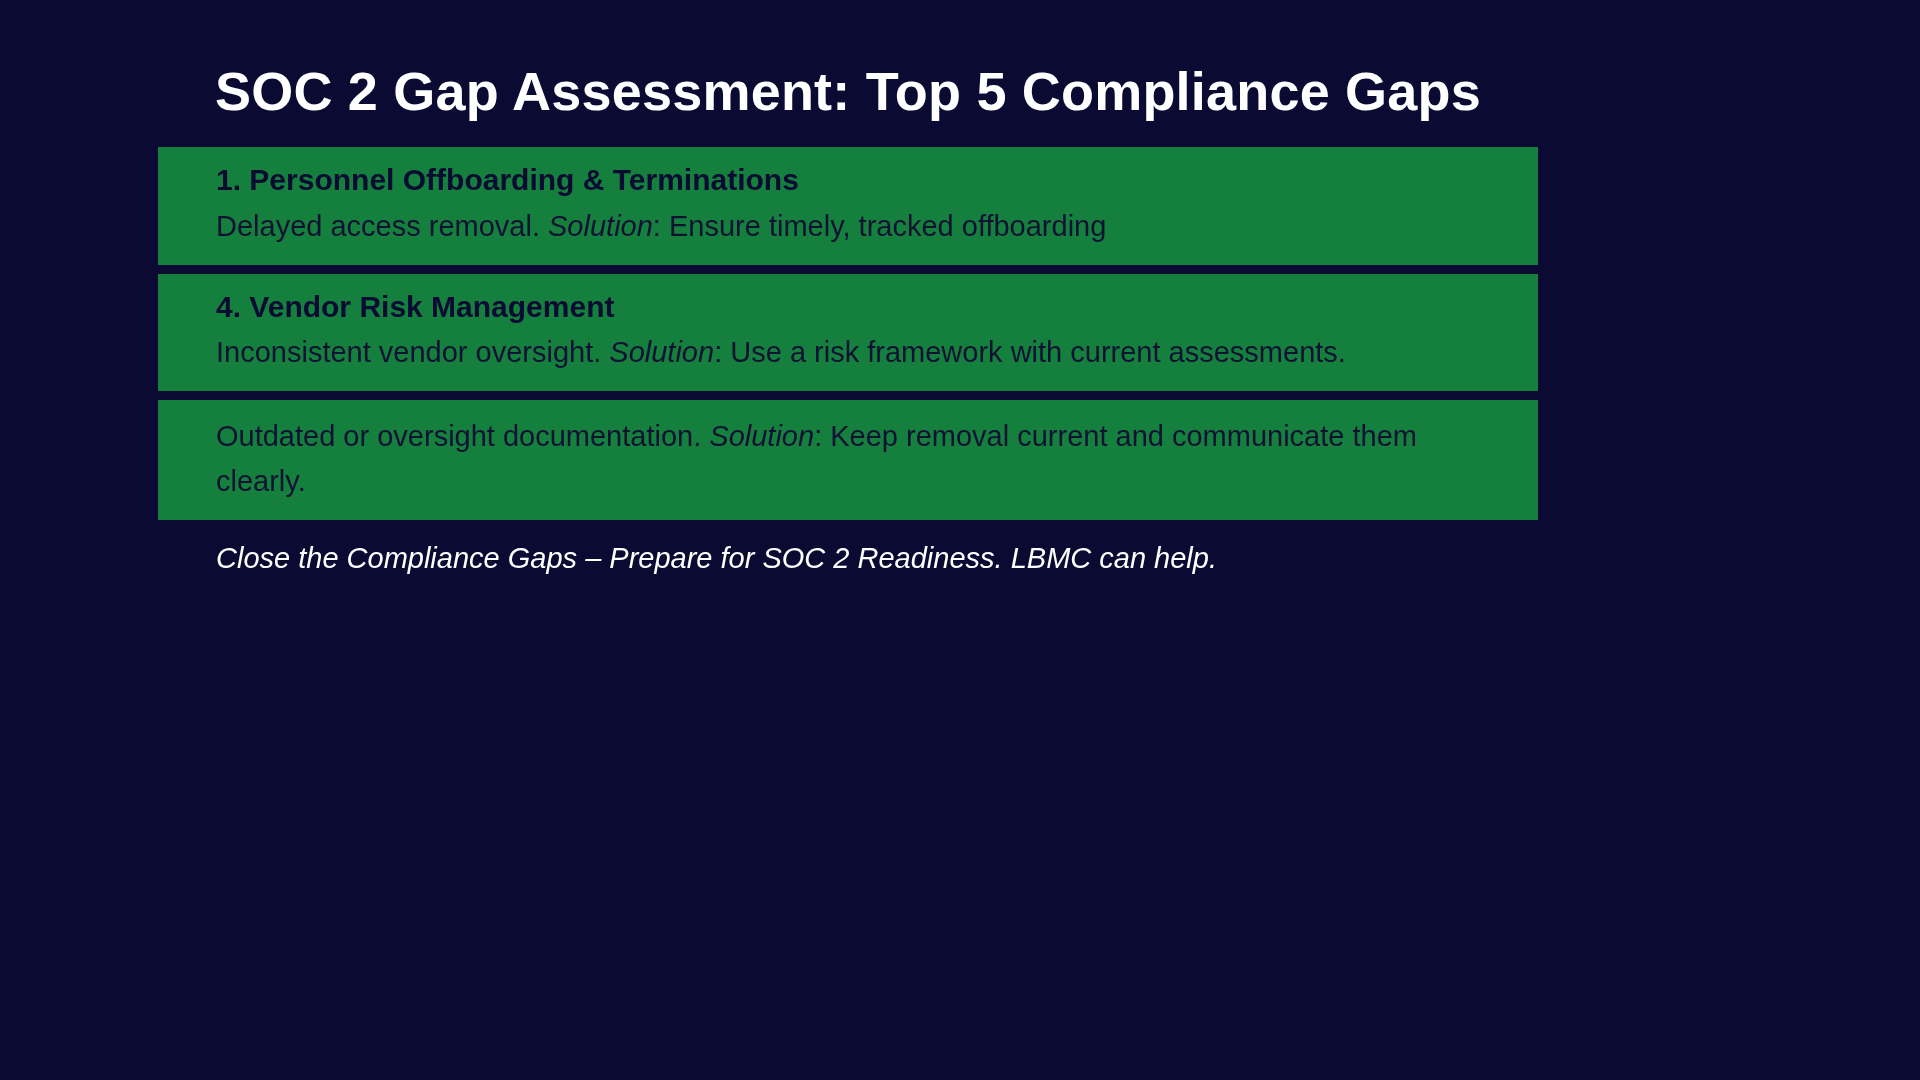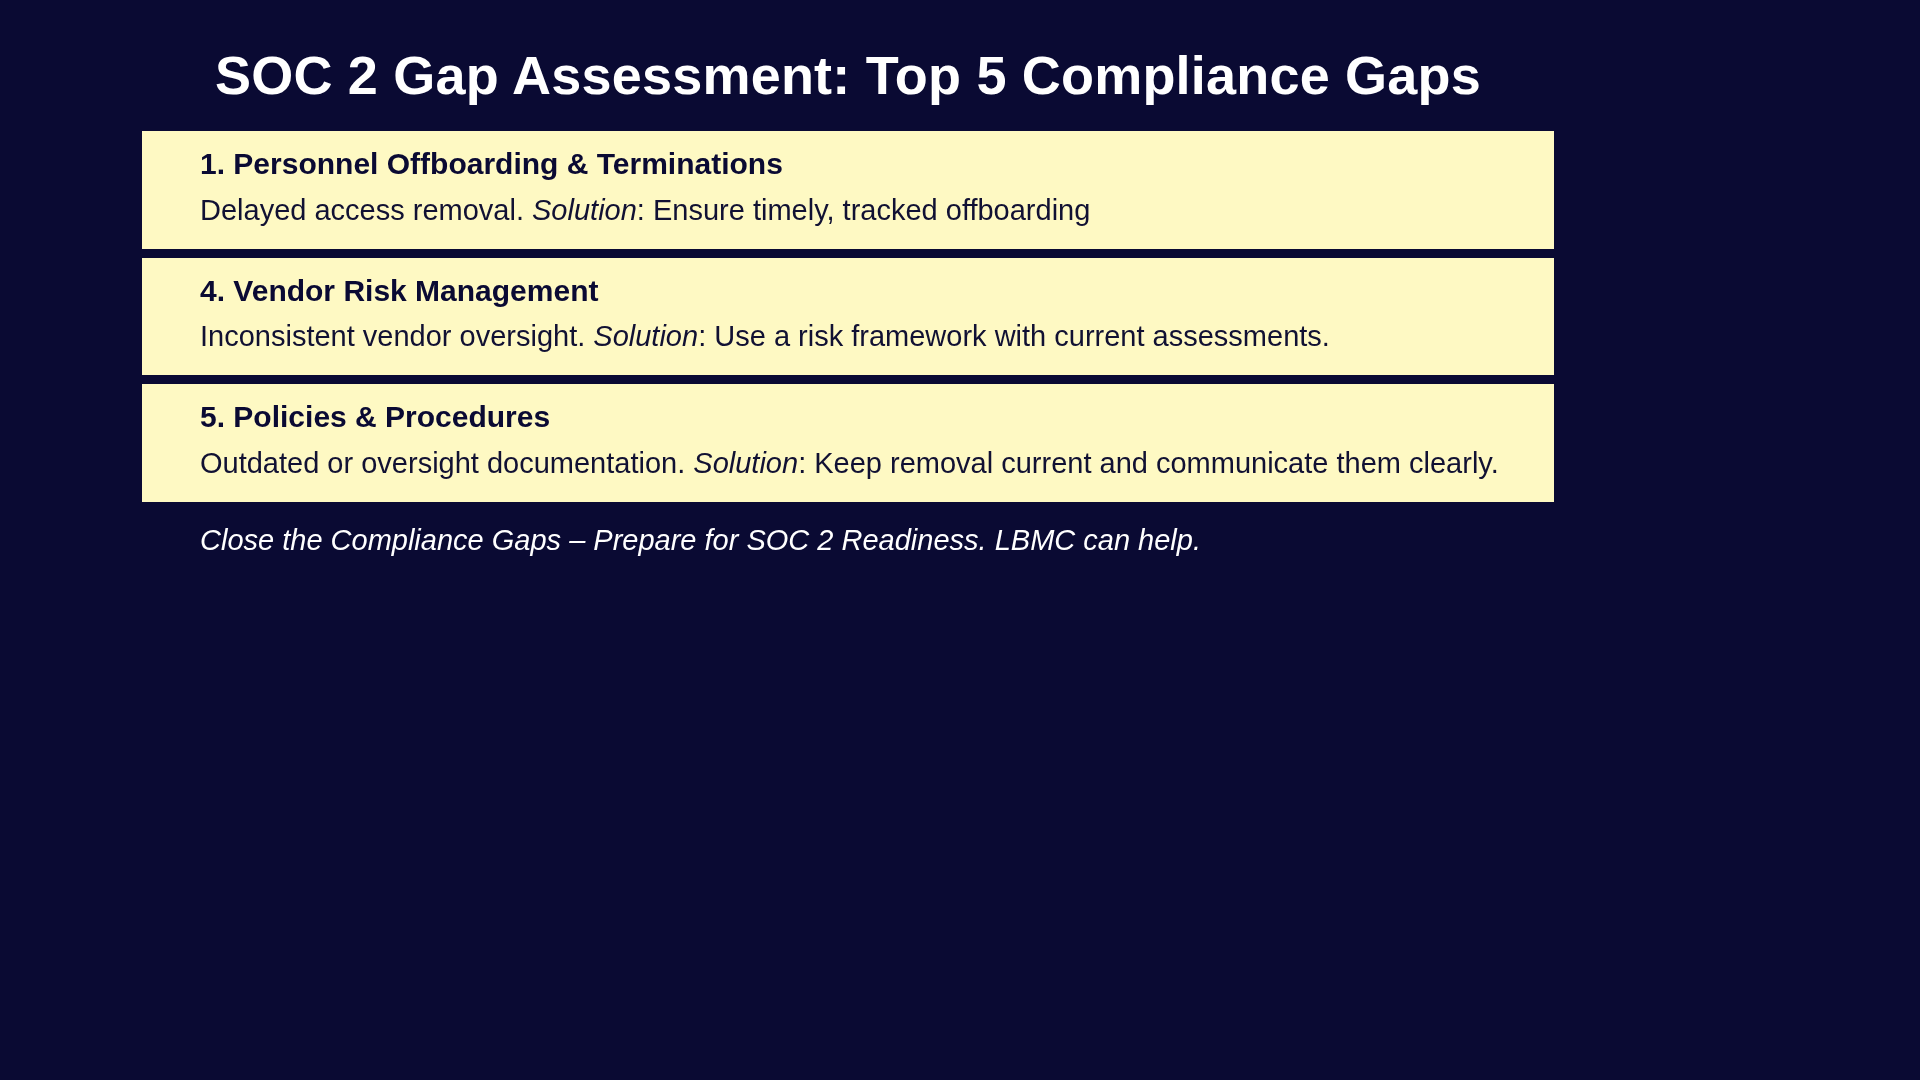--- a/index.html
+++ b/index.html
@@ -11,42 +11,42 @@
     height: 1080px;
     background: #0a0a33;
     font-family: "Liberation Sans", sans-serif;
     overflow: hidden;
   }
   .slide {
     width: 1696px;
     height: 1080px;
     background: #0a0a33;
     box-sizing: border-box;
-    padding: 0;
+    padding: 16px;
     position: relative;
     display: flex;
     flex-direction: column;
   }
   .title {
     color: #ffffff;
     font-size: 54px;
     font-weight: bold;
     text-align: center;
     letter-spacing: 0.2px;
     margin: 46px 0 26px 0;
     line-height: 1.1;
   }
   .cards {
     margin: 0 142px 0 142px;
     display: flex;
     flex-direction: column;
     gap: 9px;
   }
   .card {
-    background: #fef9c3;
+    background: #15803d;
     padding: 14px 0 16px 0;
     box-sizing: border-box;
   }
   .card-inner {
     padding: 0 34px 0 58px;
   }
   .card-title {
     color: #0a0a33;
     font-size: 30px;
     font-weight: bold;
@@ -91,21 +91,20 @@
 
     <div class="card">
       <div class="card-inner">
         <div class="card-title">4. Vendor Risk Management</div>
         <div class="card-body"><span>Inconsistent vendor oversight. </span><em>Solution</em><span>: Use a risk framework with current assessments.</span></div>
       </div>
     </div>
 
     <div class="card">
       <div class="card-inner">
-        <div class="card-title">5. Policies &amp; Procedures</div>
         <div class="card-body"><span>Outdated or oversight documentation. </span><em>Solution</em><span>: Keep removal current and communicate them clearly.</span></div>
       </div>
     </div>
 
   </div>
 
   <div class="footer">Close the Compliance Gaps – Prepare for SOC 2 Readiness. LBMC can help.</div>
 
 </div>
 

